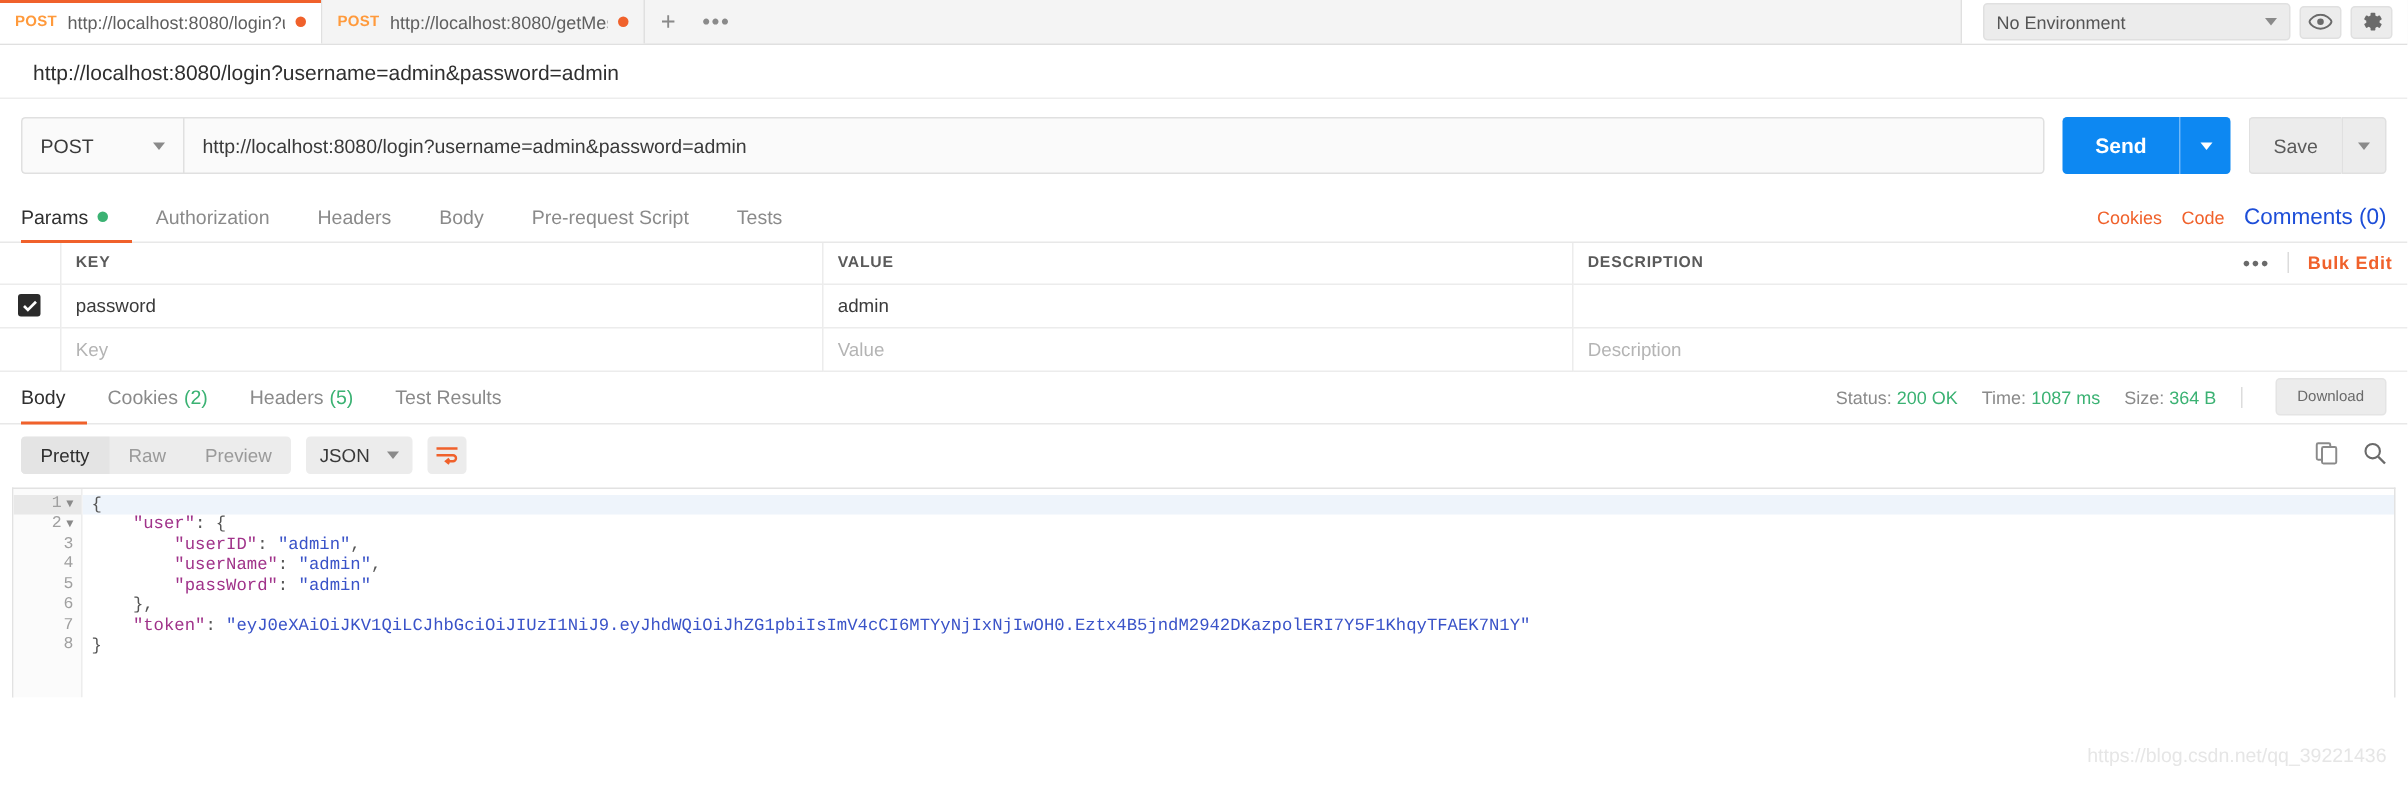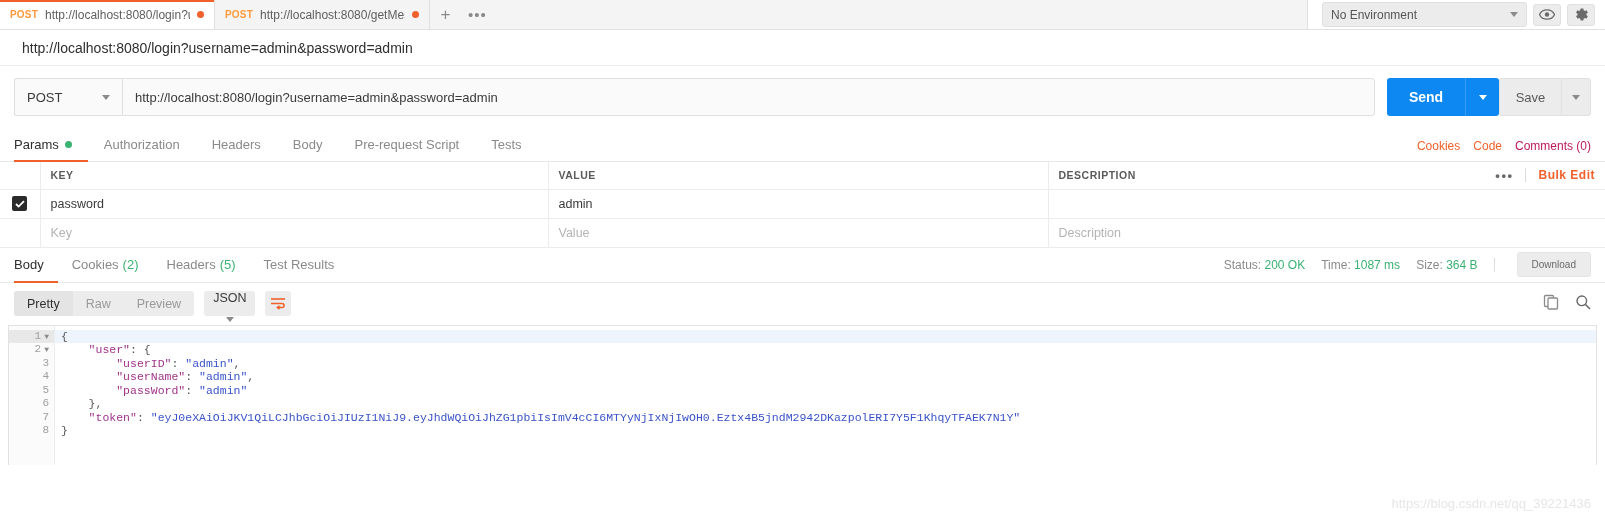--- a/index.html
+++ b/index.html
@@ -112,21 +112,21 @@
     font-weight: bold; font-size: 14px;
     display: flex; align-items: center; justify-content: center;
     border-radius: 3px 0 0 3px; cursor: pointer;
   }
   .btn-send-caret {
     width: 34px; height: 38px; background: #0d88f2;
     display: flex; align-items: center; justify-content: center;
     border-left: 1px solid #3a9cf5; border-radius: 0 3px 3px 0; cursor: pointer;
   }
   .btn-send-caret .caret { border-top-color: #ffffff; }
-  .save-group { display: flex; }
+  .save-group { display: flex; margin-left: 12px; }
   .btn-save {
     width: 62px; height: 38px; background: #ececec; color: #5a5a5a;
     font-size: 13px;
     display: flex; align-items: center; justify-content: center;
     border: 1px solid #e0e0e0; border-right: none;
     border-radius: 3px 0 0 3px; cursor: pointer;
   }
   .btn-save-caret {
     width: 30px; height: 38px; background: #ececec;
     border: 1px solid #e0e0e0;
@@ -149,21 +149,21 @@
   }
   .reqtab:first-child { padding-left: 0; }
   .reqtab.active { color: #2f2f2f; }
   .reqtab.active::after {
     content: ""; position: absolute; left: 0; right: 0; bottom: -1px;
     height: 2px; background: #f0612b;
   }
   .green-dot { width: 7px; height: 7px; border-radius: 50%; background: #3bb273; }
   .reqtabs-right { display: flex; align-items: center; gap: 13px; padding-bottom: 8px; }
   .link-orange { color: #f0612b; font-size: 12px; cursor: pointer; }
-  .link-muted { color: #be185d; font-size: 12px; cursor: pointer; }
+  .link-muted { color: #1d4ed8; font-size: 15px; cursor: pointer; }
 
   
   .ptable { width: 100%; border-collapse: collapse; table-layout: fixed; }
   .ptable th, .ptable td {
     border: 1px solid #ececec; border-top: none;
     height: 29px; padding: 0 10px;
     font-weight: normal; text-align: left; vertical-align: middle;
   }
   .ptable th {
     font-size: 10.5px; color: #5a5a5a; font-weight: bold;
@@ -227,21 +227,21 @@
     overflow: hidden;
   }
   .seg-item {
     padding: 0 13px; display: flex; align-items: center;
     font-size: 12.5px; color: #9a9a9a; cursor: pointer;
   }
   .seg-item.active { color: #2f2f2f; background: #e4e4e4; }
   .fmt-select {
     display: flex; align-items: center; gap: 12px;
     height: 25px; padding: 0 9px; background: #ececec; border-radius: 3px;
-    font-size: 12.5px; color: #3a3a3a; cursor: pointer; flex-direction: column;
+    font-size: 12.5px; color: #3a3a3a; cursor: pointer;
   }
   .wrap-btn {
     width: 26px; height: 25px; background: #ececec; border-radius: 3px;
     display: flex; align-items: center; justify-content: center; cursor: pointer;
   }
   .body-tools-right { display: flex; align-items: center; gap: 16px; color: #7a7a7a; }
 
   
   .code-wrap {
     margin: 0 8px; border: 1px solid #e2e2e2; border-bottom: none;

